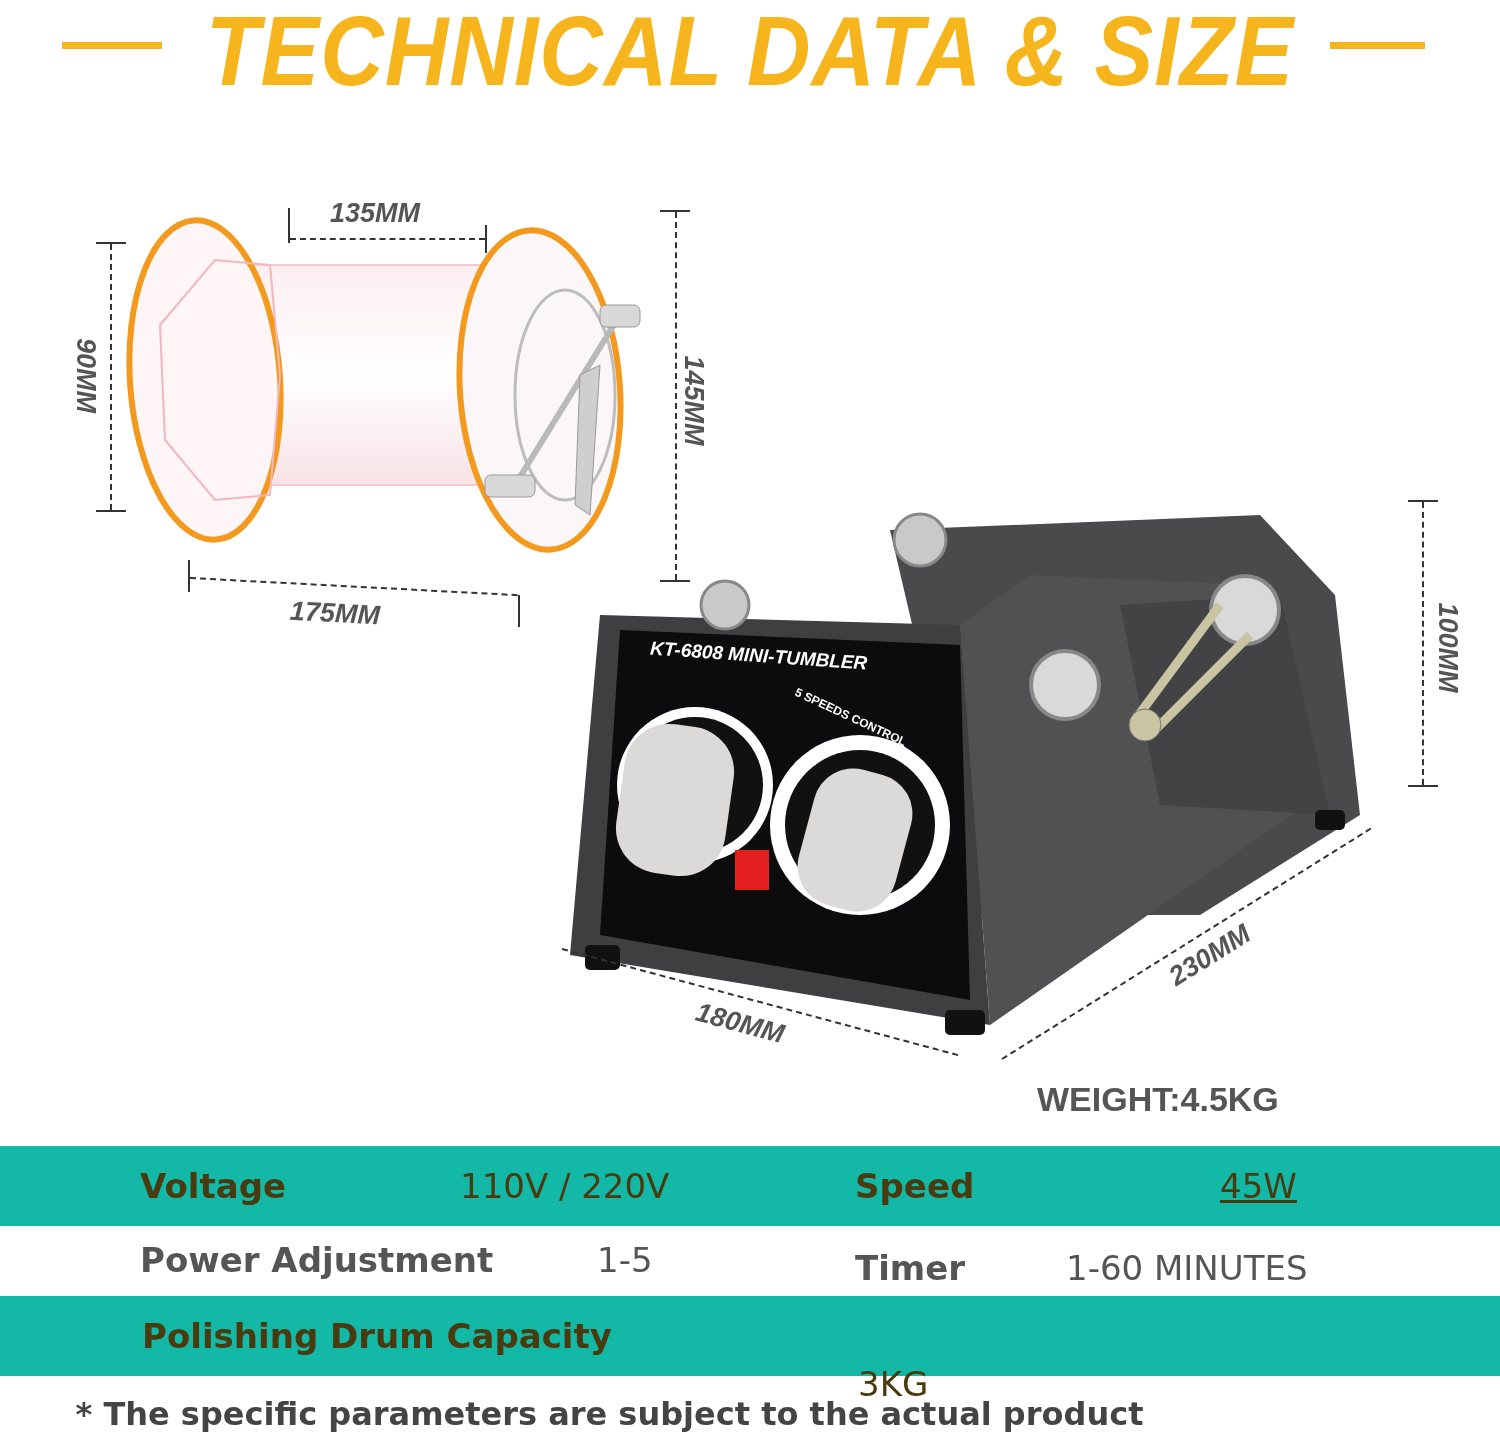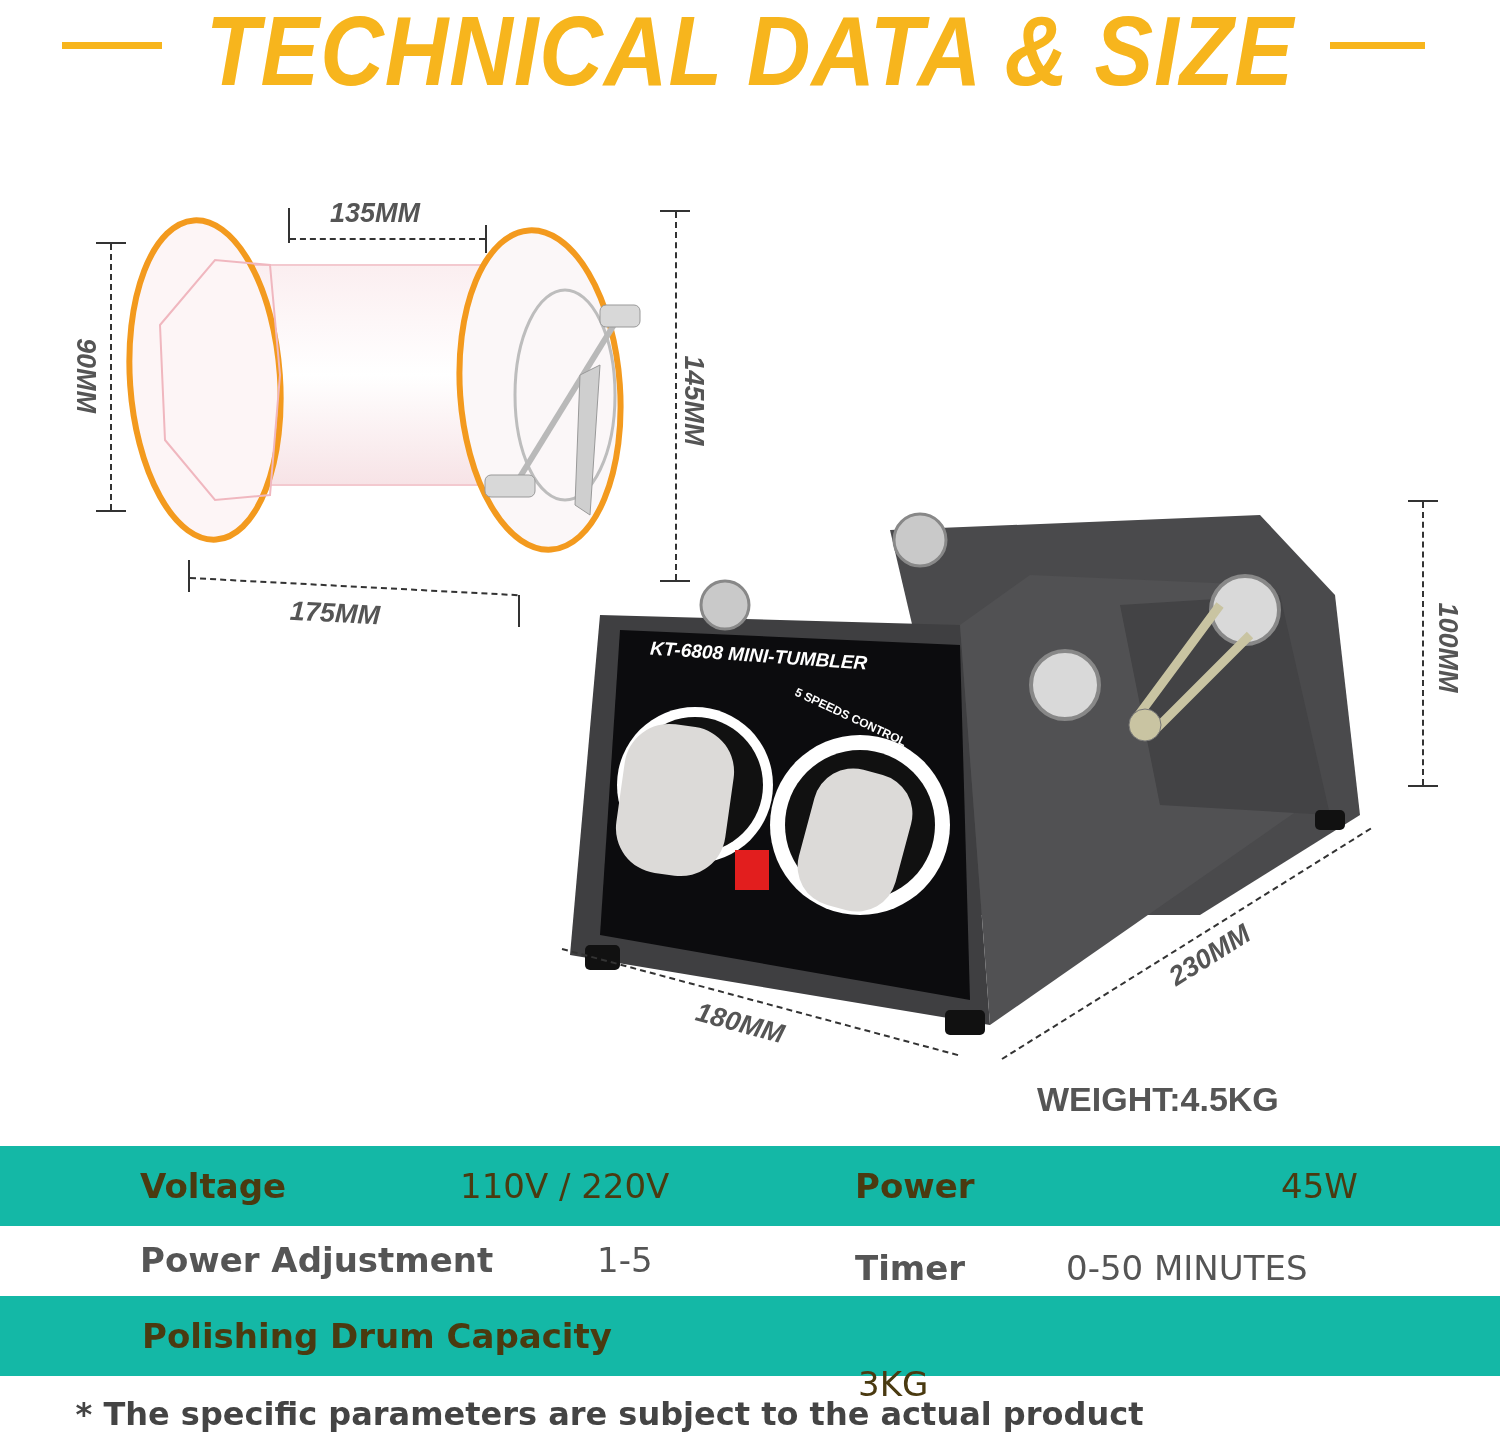--- a/index.html
+++ b/index.html
@@ -115,27 +115,27 @@
 <div class="dim" style="left:695px;top:1008px;transform:rotate(15deg);">180MM</div>
 
 <div class="dash-h" style="left:1002px;top:1058px;width:435px;transform:rotate(-32deg);transform-origin:left;"></div>
 <div class="dim" style="left:1165px;top:940px;transform:rotate(-32deg);">230MM</div>
 
 <div class="weight">WEIGHT:4.5KG</div>
 
 <div class="spec-row yellow" style="top:1146px;">
   <span class="cell label" style="left:140px;">Voltage</span>
   <span class="cell" style="left:460px;">110V / 220V</span>
-  <span class="cell label" style="left:855px;">Power</span>
-  <span class="cell" style="left:1281px;">45W</span>
+  <span class="cell label" style="left:855px;">Speed</span>
+  <span class="cell" style="left:1220px;text-decoration:underline;">45W</span>
 </div>
 <div class="spec-row white" style="top:1226px;">
   <span class="cell label" style="left:140px;top:14px;">Power Adjustment</span>
   <span class="cell" style="left:597px;top:14px;">1-5</span>
   <span class="cell label" style="left:855px;top:22px;">Timer</span>
-  <span class="cell" style="left:1066px;top:22px;">0-50 MINUTES</span>
+  <span class="cell" style="left:1066px;top:22px;">1-60 MINUTES</span>
 </div>
 <div class="spec-row yellow" style="top:1296px;">
   <span class="cell label" style="left:142px;">Polishing Drum Capacity</span>
   <span class="cell" style="left:858px;margin-top:48px;">3KG</span>
 </div>
 
 <div class="footnote">* The specific parameters are subject to the actual product</div>
 
 </body></html>

